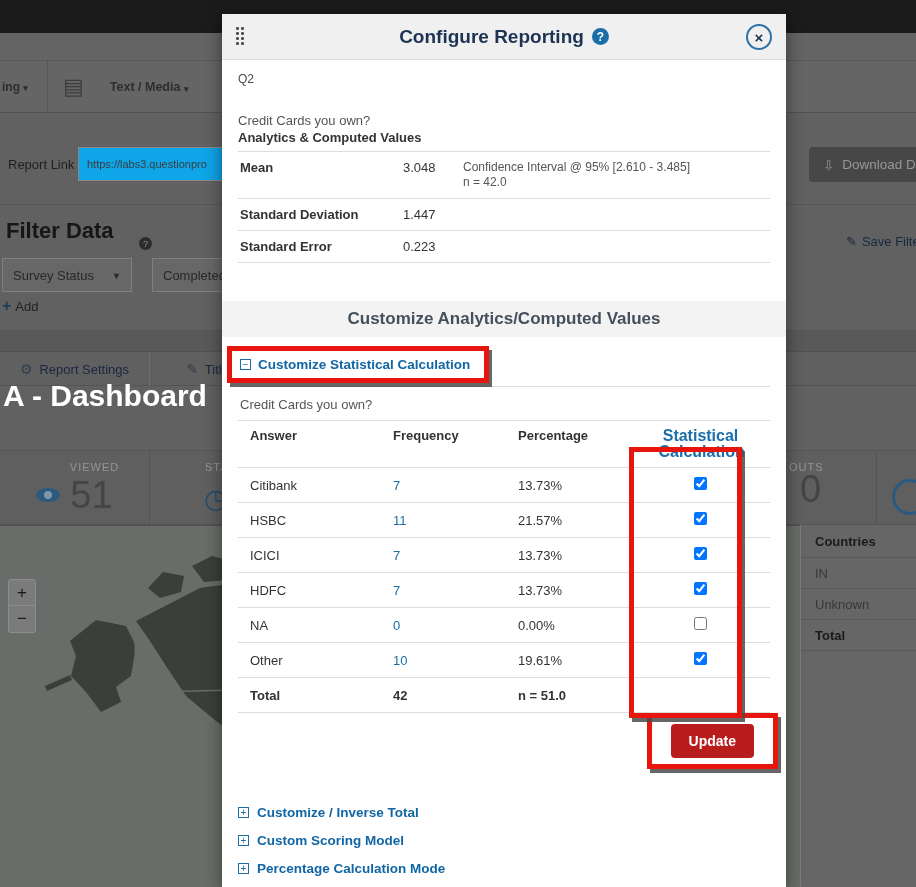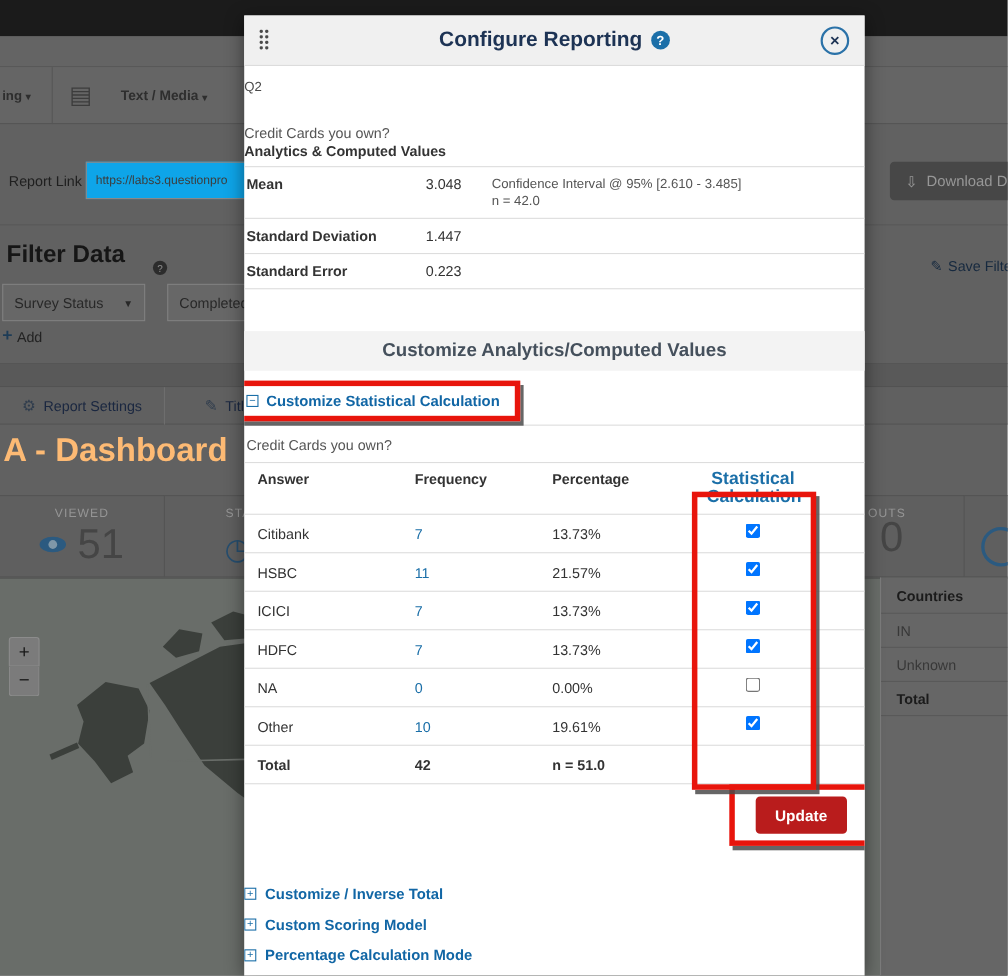--- a/index.html
+++ b/index.html
@@ -40,25 +40,25 @@
   .add-plus { color:#1d3c57; font-weight:bold; font-size:16px; }
   .save-link { left:846px; top:234px; display:flex; align-items:center; gap:5px; font-size:13px; color:#16293f; white-space:nowrap; }
 
   .band { left:0; top:331px; width:916px; height:21px; background:#595959; border-bottom:1px solid #515151; }
   .tabbar { left:0; top:352px; width:916px; height:34px; background:#606060; border-bottom:1px solid #545454; }
   .tab { top:352px; height:34px; display:flex; align-items:center; gap:7px; font-size:13px; color:#1a2740; }
   .tab1 { left:0; width:150px; justify-content:center; border-right:1px solid #6e6e6e; }
   .tab2 { left:150px; width:170px; justify-content:center; }
   .tab .t-icon { color:#303d4d; font-size:14px; }
 
-  .dash-title { left:3px; top:393px; font-size:30px; font-weight:bold; color:#fdba74; white-space:nowrap; }
+  .dash-title { left:3px; top:379px; font-size:30px; font-weight:bold; color:#ffffff; white-space:nowrap; }
 
   .stats-row { left:0; top:450px; width:916px; height:75px; background:#5f5f5f; border-top:1px solid #545454; border-bottom:1px solid #545454; }
   .stat-card1 { left:0; top:450px; width:150px; height:75px; border-right:1px solid #545454; }
-  .stat-label { width:100%; text-align:center; margin-top:11px; font-size:11px; letter-spacing:1px; color:#959595; }
+  .stat-label { width:100%; text-align:center; margin-top:11px; font-size:11px; letter-spacing:1px; color:#959595;margin-left:20px; }
   .stat-valrow { display:flex; align-items:center; justify-content:center; gap:10px; margin-top:2px; }
   .stat-value { font-size:38px; color:#454545; line-height:40px; }
   .eye { width:24px; height:14px; background:#2b5a80; border-radius:50%; position:relative; }
   .eye::after { content:""; position:absolute; left:8px; top:3px; width:8px; height:8px; border-radius:50%; background:#7f97a8; }
   .stat-card2-label { left:205px; top:461px; font-size:11px; letter-spacing:1px; color:#959595; white-space:nowrap; }
   .stopwatch { left:204px; top:483px; font-size:27px; color:#264e6f; }
   .outs-label { left:789px; top:461px; font-size:11px; letter-spacing:1px; color:#959595; }
   .outs-value { left:800px; top:468px; font-size:38px; color:#454545; }
   .stats-div { left:876px; top:450px; width:1px; height:75px; background:#545454; }
   .ring-icon { left:892px; top:479px; width:36px; height:36px; border:3px solid #2b5a80; border-radius:50%; }
@@ -82,21 +82,21 @@
     display:flex; align-items:center; justify-content:center; gap:8px; }
   .m-title { font-size:19px; font-weight:bold; color:#1d3354; }
   .help-badge { width:17px; height:17px; border-radius:50%; background:#1b6fa8; color:#fff; font-size:12px;
     font-weight:bold; display:flex; align-items:center; justify-content:center; }
   .drag-dots { position:absolute; left:14px; top:13px; display:grid; grid-template-columns:repeat(2,5px); grid-auto-rows:5px; }
   .drag-dots i { width:2.6px; height:2.6px; background:#4a4a4a; border-radius:50%; }
   .close-btn { position:absolute; right:14px; top:10px; width:26px; height:26px; border-radius:50%;
     border:2px solid #2b72a8; background:transparent; color:#1d3354; font-size:15px; font-weight:bold;
     display:flex; align-items:center; justify-content:center; line-height:1; font-family:"Liberation Sans",sans-serif; }
 
-  .m-body { position:relative; padding:12px 0 0; height:827px; }
+  .m-body { position:relative; padding:12px 16px 0; height:827px; }
   .qcode { font-size:12px; color:#4a4a4a; }
   .qtext { margin-top:27px; font-size:13px; color:#555; }
   .aheading { font-size:13px; font-weight:bold; color:#333; margin-top:2px; }
 
   .stat-table { margin-top:6px; border-top:1px solid #ddd; }
   .stat-trow { display:flex; border-bottom:1px solid #ddd; padding:8px 0 8px 2px; align-items:flex-start; }
   .stat-tlabel { width:163px; font-size:13px; font-weight:bold; color:#333; }
   .stat-tvalue { width:60px; font-size:13px; color:#333; }
   .stat-tnote { font-size:12px; color:#555; line-height:15px; }
 

